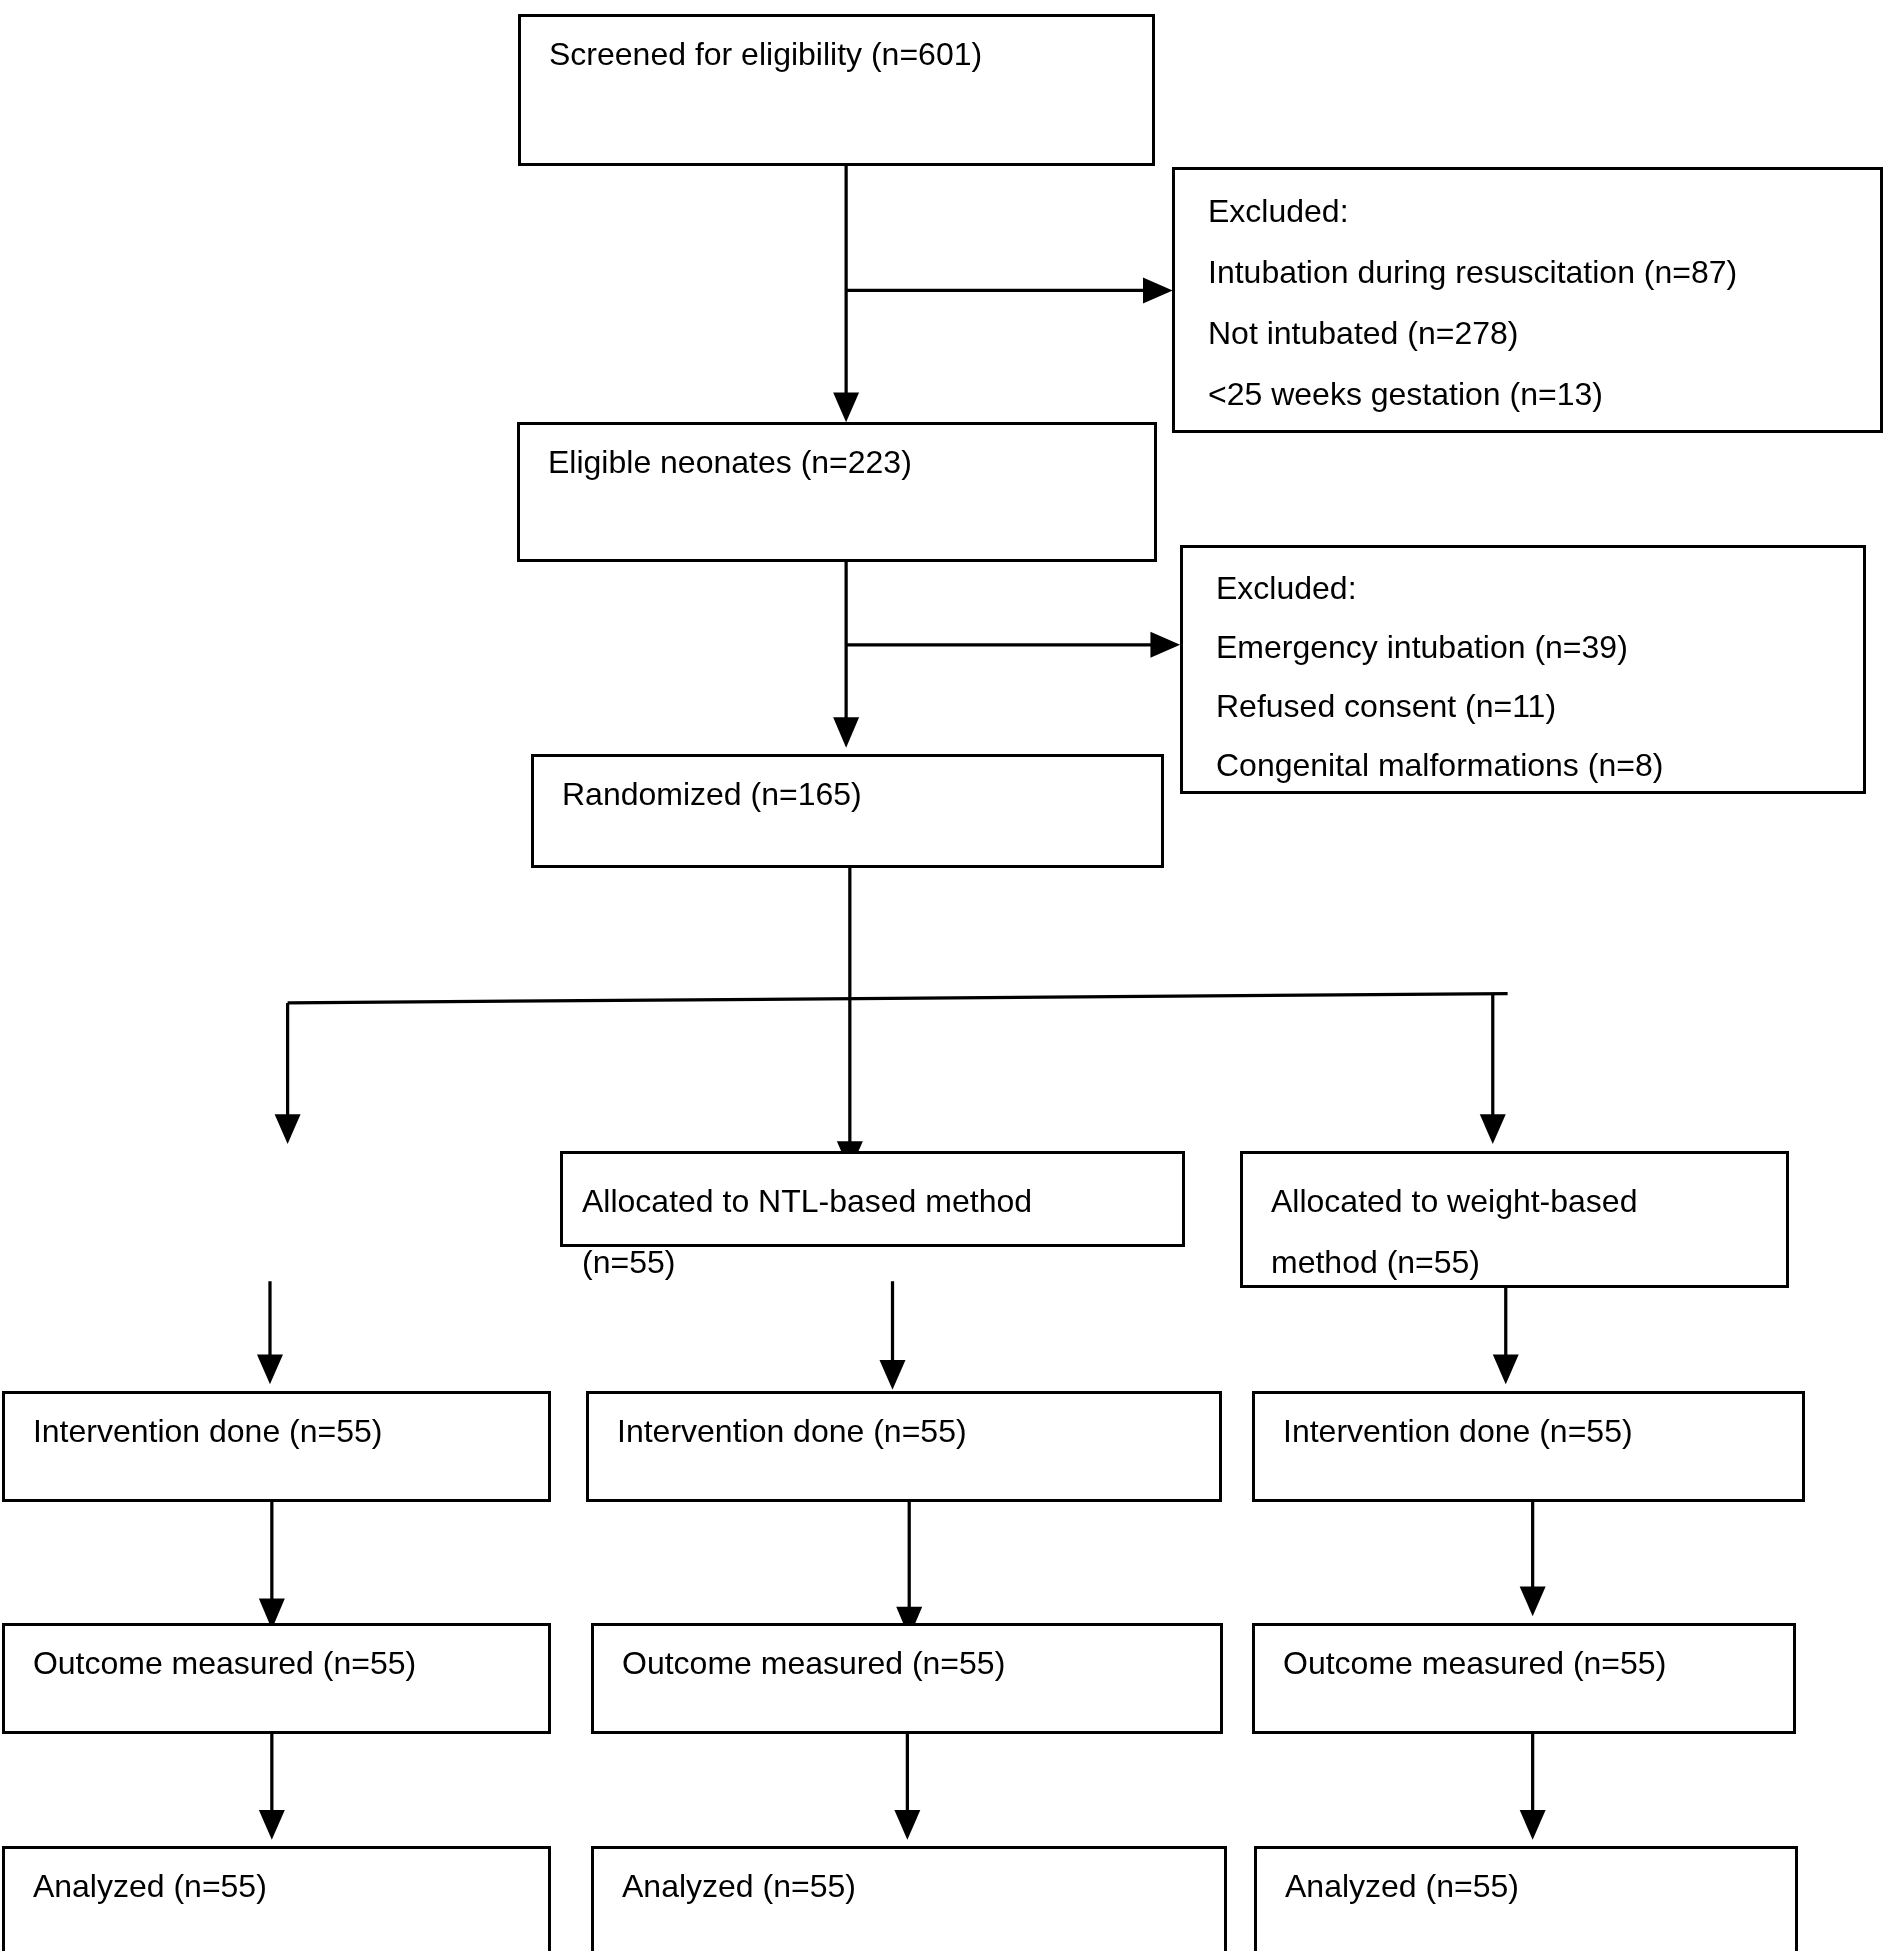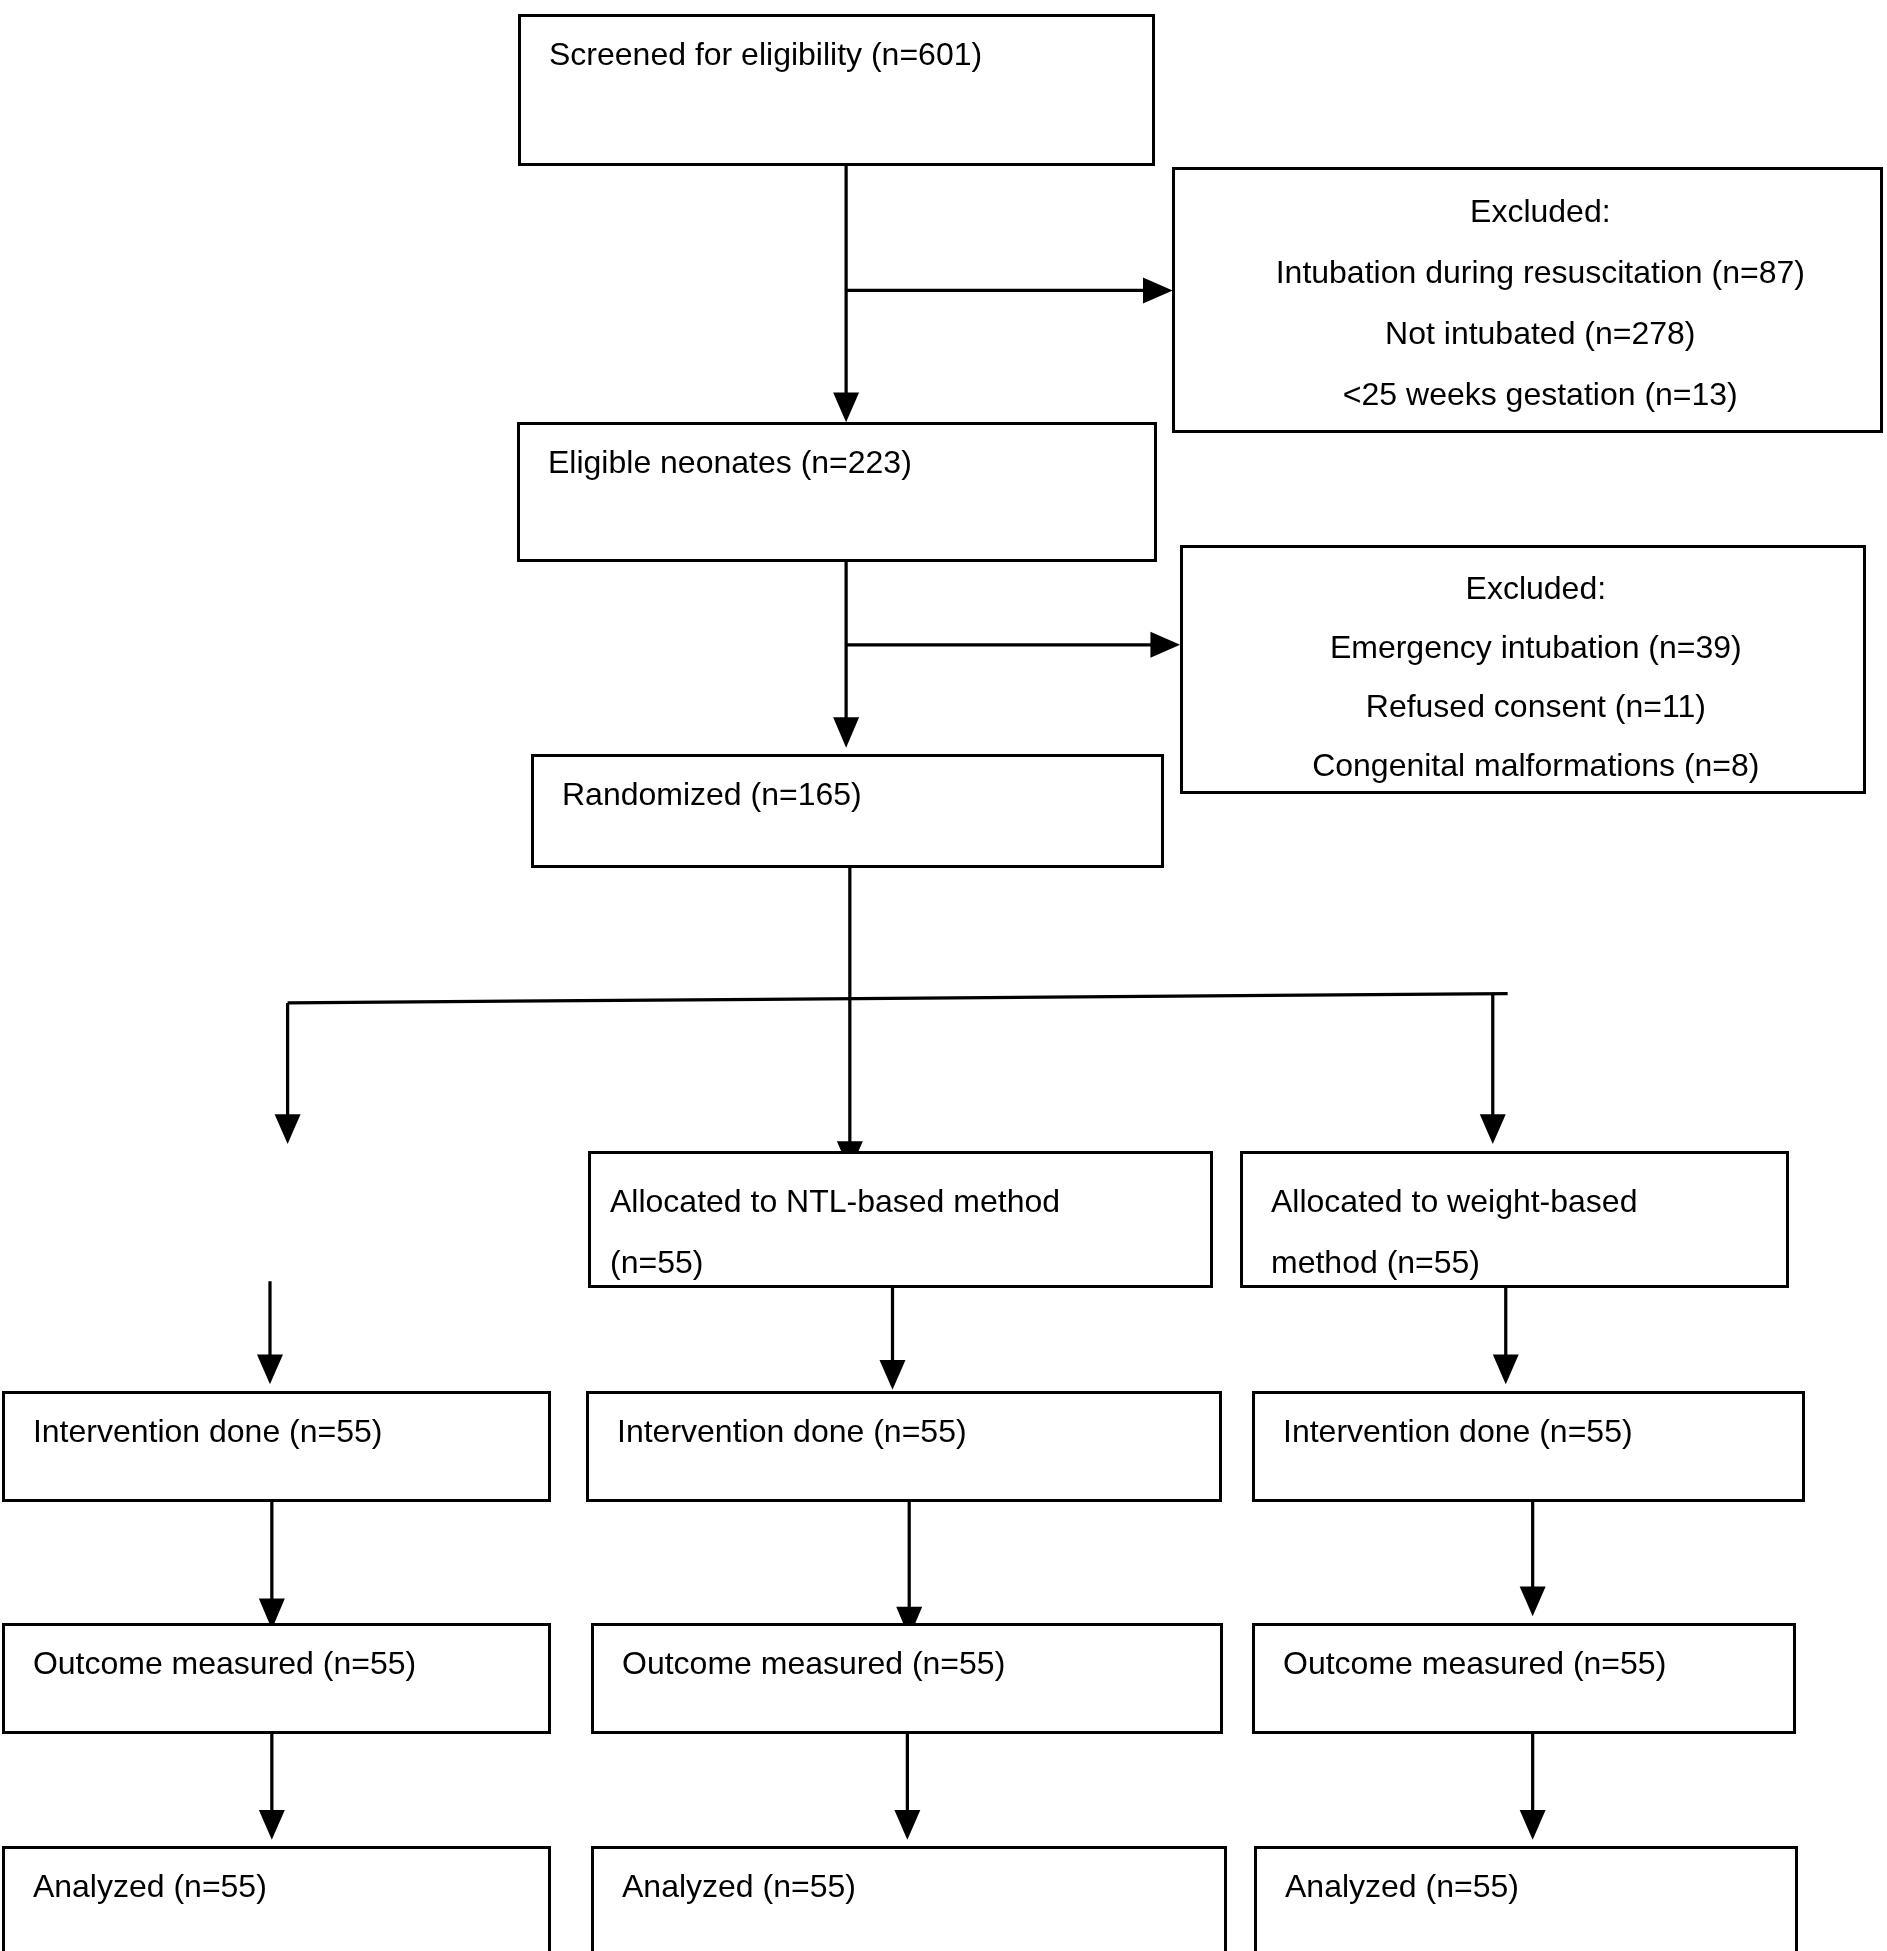--- a/index.html
+++ b/index.html
@@ -22,29 +22,29 @@
     border:3.7px solid #000000;
     box-sizing:border-box;
     font-size:32px;
     line-height:1.3;
     padding:16.7px 7.4px 0 28px;
     white-space:nowrap;
     margin-top:7px;
   }
   .box .line{display:block;}
   .multiline .line{line-height:61px;}
-  .excluded{padding:11px 7.4px 0 33px;text-align:center;}
+  .excluded{padding:11px 7.4px 0 33px;}
   
   #box-screened      {left:518px;  top:7.4px;    width:637px; height:152px;}
   #box-excluded-top  {left:1172px; top:160px;  width:711px; height:266px;}
   #box-eligible      {left:517px;  top:415px;  width:640px; height:140px;}
   #box-excluded-mid  {left:1180px; top:538px;  width:686px; height:249px;}
   #box-randomized    {left:531px;  top:747px;  width:633px; height:114px;}
   #box-alloc-left    {left:2.8px;    top:1144px; width:447px; height:137px; font-size:31px; padding-left:24px;}
-  #box-alloc-mid     {left:588px;  top:1144px; width:625px; height:137px;padding-left:19px;}
+  #box-alloc-mid     {left:560px;  top:1144px; width:625px; height:96px;padding-left:19px;}
   #box-alloc-right   {left:1240px; top:1144px; width:549px; height:137px;}
   #box-interv-left   {left:1.9px;    top:1384px; width:549px; height:111px;}
   #box-interv-mid    {left:586px;  top:1384px; width:636px; height:111px;}
   #box-interv-right  {left:1252px; top:1384px; width:553px; height:111px;}
   #box-outcome-left  {left:1.9px;    top:1616px; width:549px; height:111px;}
   #box-outcome-mid   {left:591px;  top:1616px; width:632px; height:111px;}
   #box-outcome-right {left:1252px; top:1616px; width:544px; height:111px;}
   #box-analyzed-left {left:1.9px;    top:1839px; width:549px; height:109px;}
   #box-analyzed-mid  {left:591px;  top:1839px; width:636px; height:109px;}
   #box-analyzed-right{left:1254px; top:1839px; width:544px; height:109px;}

